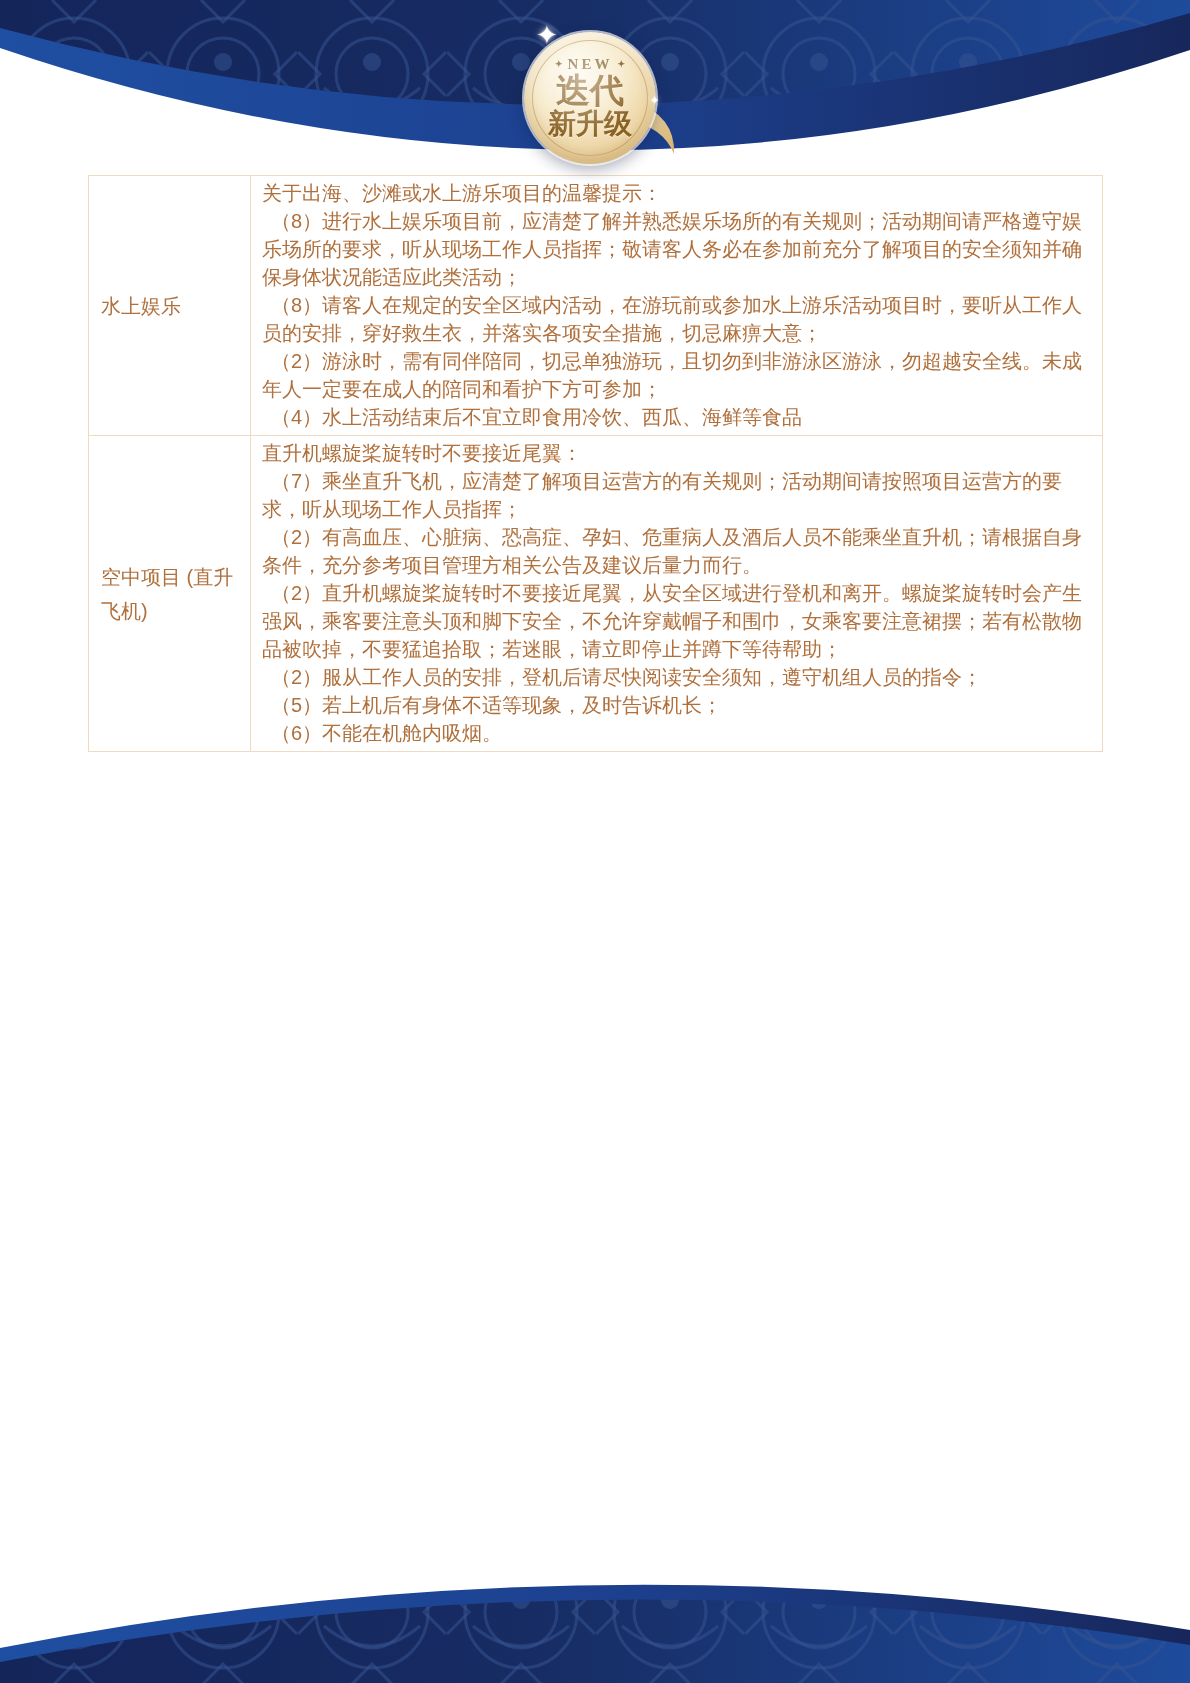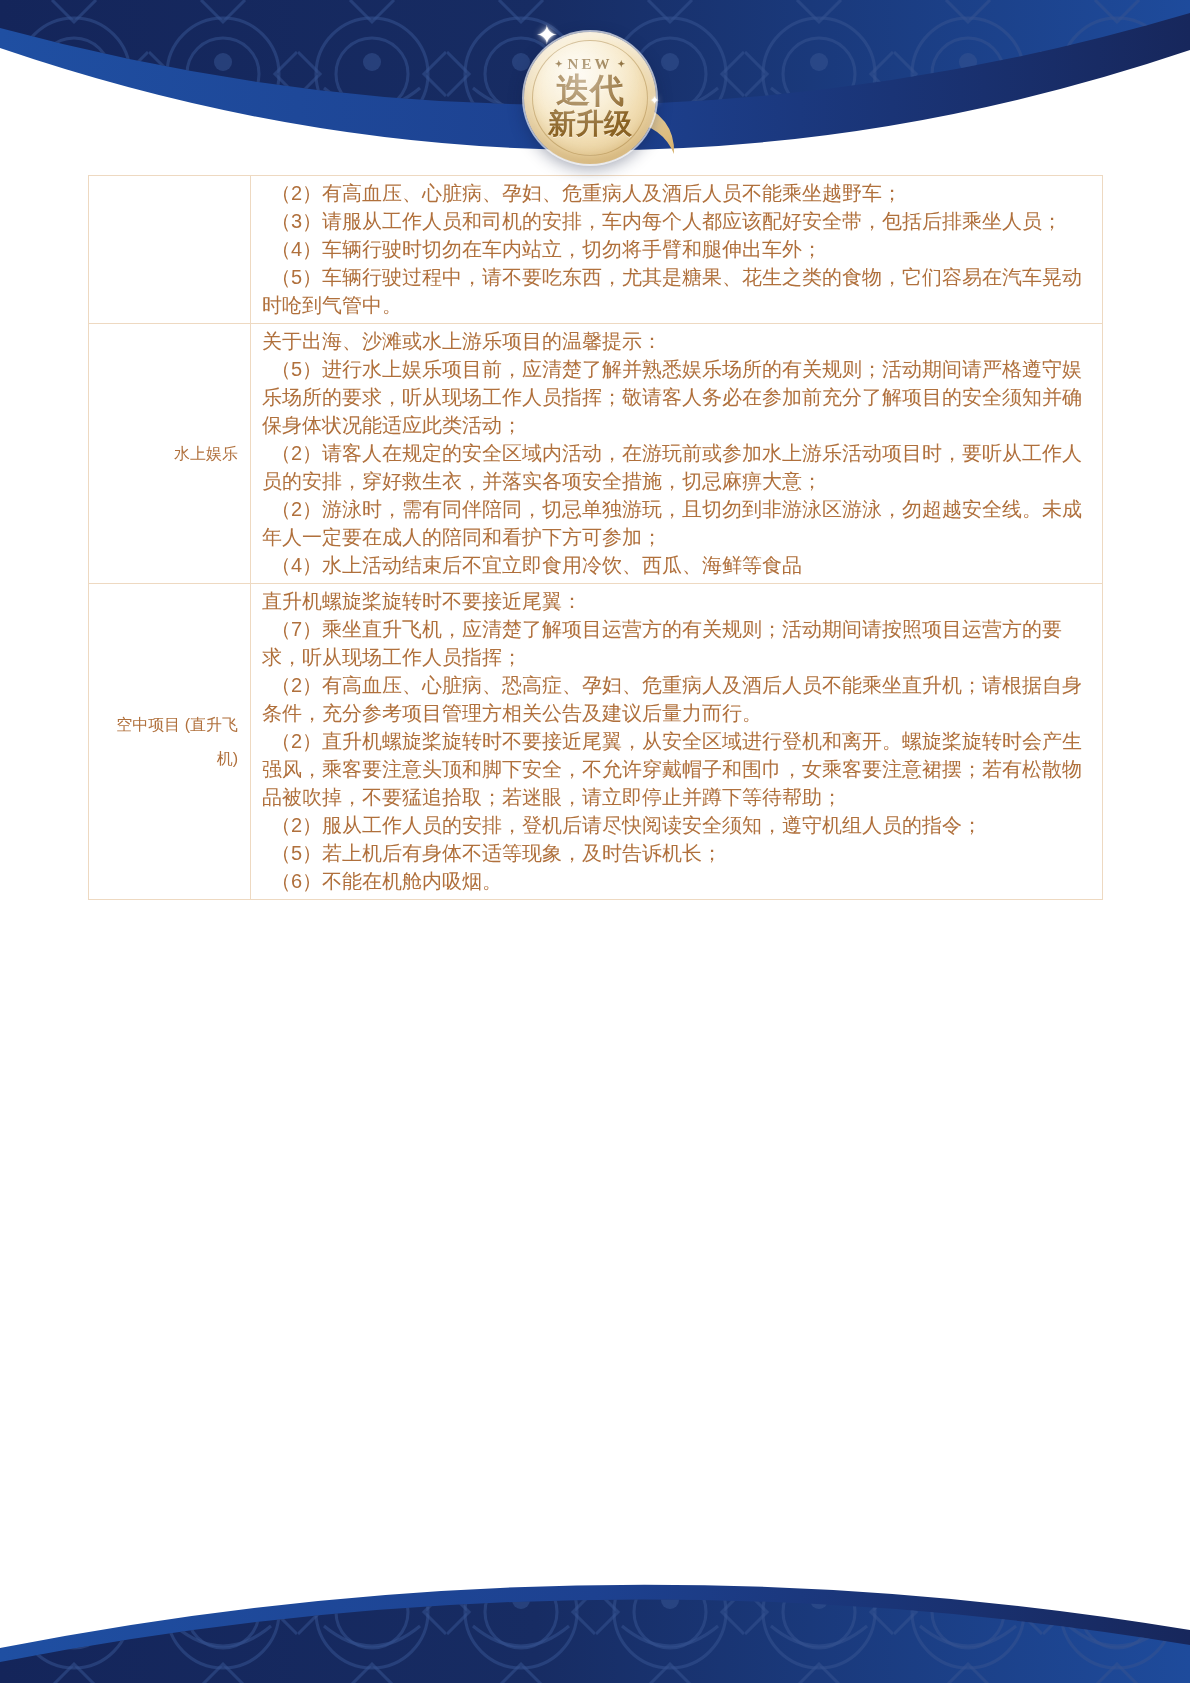--- a/index.html
+++ b/index.html
@@ -52,21 +52,21 @@
   .safety-table {
     position:absolute; left:88px; top:175px; width:1015px;
     border-collapse:collapse; table-layout:fixed;
     color:#b0703c;
   }
   .safety-table td { border:1px solid #eed9c1; vertical-align:middle; }
   .safety-table tr:nth-child(1) { height:138px; }
   .safety-table tr:nth-child(2) { height:252px; }
   .safety-table tr:nth-child(3) { height:310px; }
   td.label-cell {
-    width:137px; text-align:right; font-size:16px; line-height:34px;
+    width:137px; text-align:left; font-size:20px; line-height:34px;
     padding:4px 12px; word-break:break-all;
   }
   td.content-cell { font-size:20px; line-height:28px; padding:3px 10px 4px 11px; }
   .content-cell p { margin:0; word-break:break-all; }
   .content-cell p.num { text-indent:0.45em; }
 </style>
 </head>
 <body>
 
 <div class="page">
@@ -118,43 +118,30 @@
       <span class="star">✦</span>
     </div>
     <div class="badge-title">迭代</div>
     <div class="badge-sub">新升级</div>
   </div>
   <span class="sparkle s1">✦</span>
   <span class="sparkle s2">✦</span>
 
   <table class="safety-table">
     <tbody>
-    <tr>
-      <td class="label-cell">
-        <span></span>
-      </td>
-      <td class="content-cell">
-        <div>
-              <p class="num">（2）有高血压、心脏病、孕妇、危重病人及酒后人员不能乘坐越野车；</p>
-              <p class="num">（3）请服从工作人员和司机的安排，车内每个人都应该配好安全带，包括后排乘坐人员；</p>
-              <p class="num">（4）车辆行驶时切勿在车内站立，切勿将手臂和腿伸出车外；</p>
-              <p class="num">（5）车辆行驶过程中，请不要吃东西，尤其是糖果、花生之类的食物，它们容易在汽车晃动时呛到气管中。</p>
-            </div>
-      </td>
-    </tr>
 
     <tr>
       <td class="label-cell">
         <span>水上娱乐</span>
       </td>
       <td class="content-cell">
         <div>
               <p>关于出海、沙滩或水上游乐项目的温馨提示：</p>
-              <p class="num">（5）进行水上娱乐项目前，应清楚了解并熟悉娱乐场所的有关规则；活动期间请严格遵守娱乐场所的要求，听从现场工作人员指挥；敬请客人务必在参加前充分了解项目的安全须知并确保身体状况能适应此类活动；</p>
-              <p class="num">（2）请客人在规定的安全区域内活动，在游玩前或参加水上游乐活动项目时，要听从工作人员的安排，穿好救生衣，并落实各项安全措施，切忌麻痹大意；</p>
+              <p class="num">（8）进行水上娱乐项目前，应清楚了解并熟悉娱乐场所的有关规则；活动期间请严格遵守娱乐场所的要求，听从现场工作人员指挥；敬请客人务必在参加前充分了解项目的安全须知并确保身体状况能适应此类活动；</p>
+              <p class="num">（8）请客人在规定的安全区域内活动，在游玩前或参加水上游乐活动项目时，要听从工作人员的安排，穿好救生衣，并落实各项安全措施，切忌麻痹大意；</p>
               <p class="num">（2）游泳时，需有同伴陪同，切忌单独游玩，且切勿到非游泳区游泳，勿超越安全线。未成年人一定要在成人的陪同和看护下方可参加；</p>
               <p class="num">（4）水上活动结束后不宜立即食用冷饮、西瓜、海鲜等食品</p>
             </div>
       </td>
     </tr>
 
     <tr>
       <td class="label-cell">
         <span>空中项目 (直升飞机)</span>
       </td>

